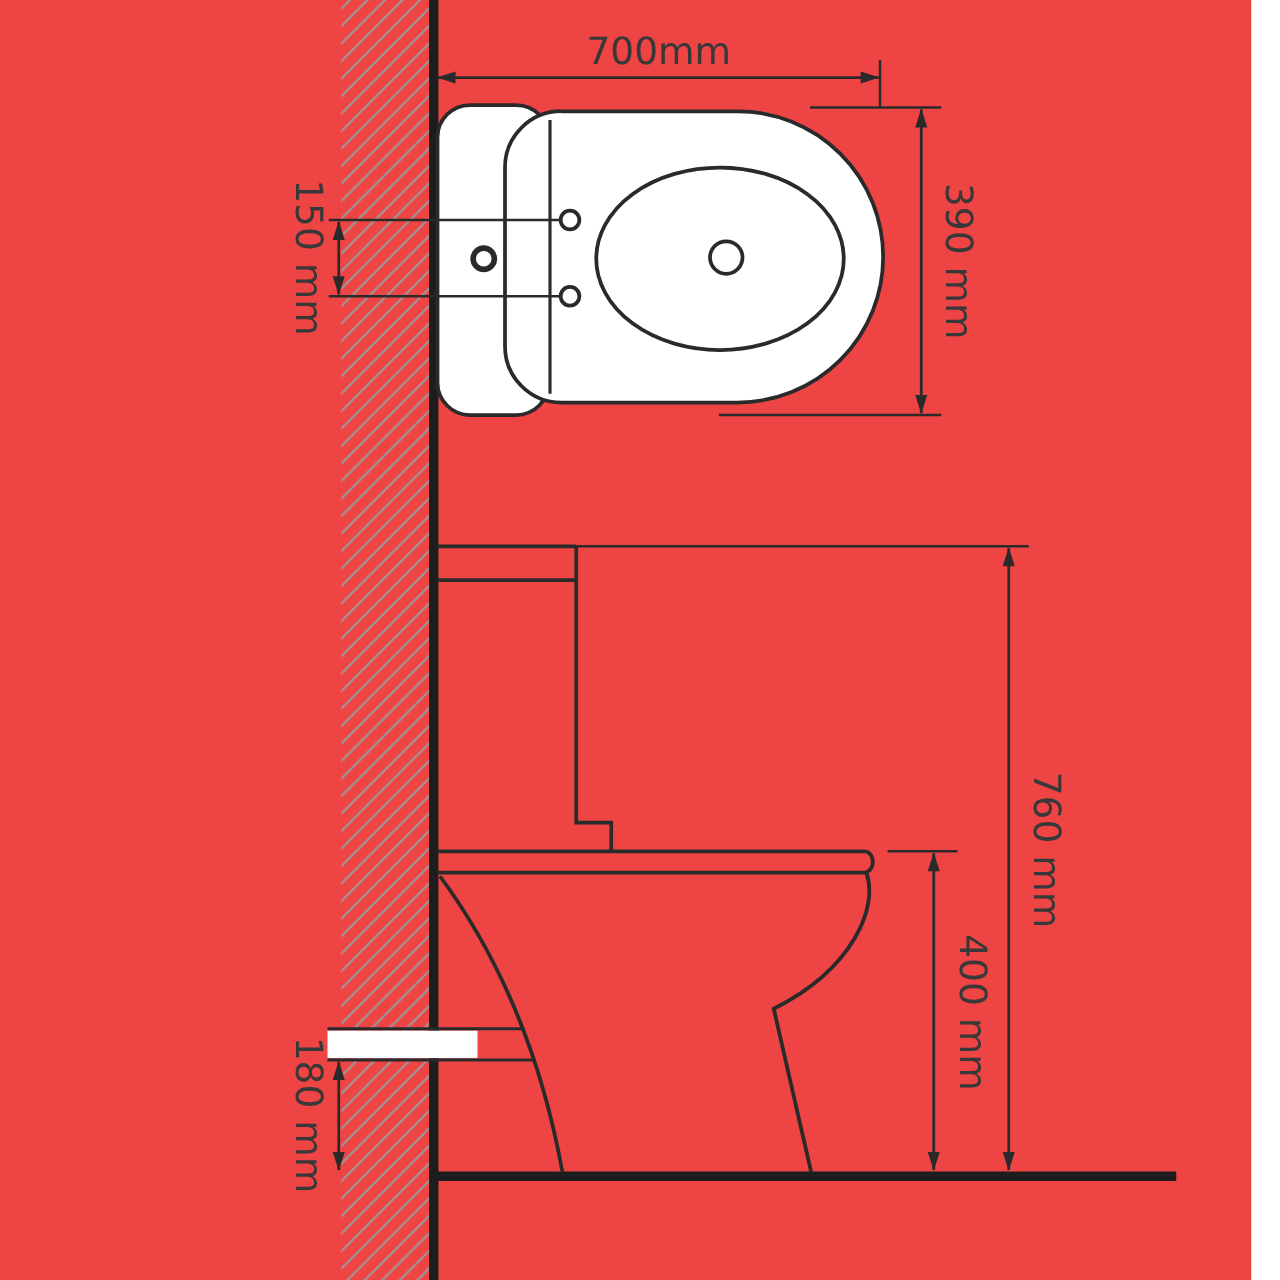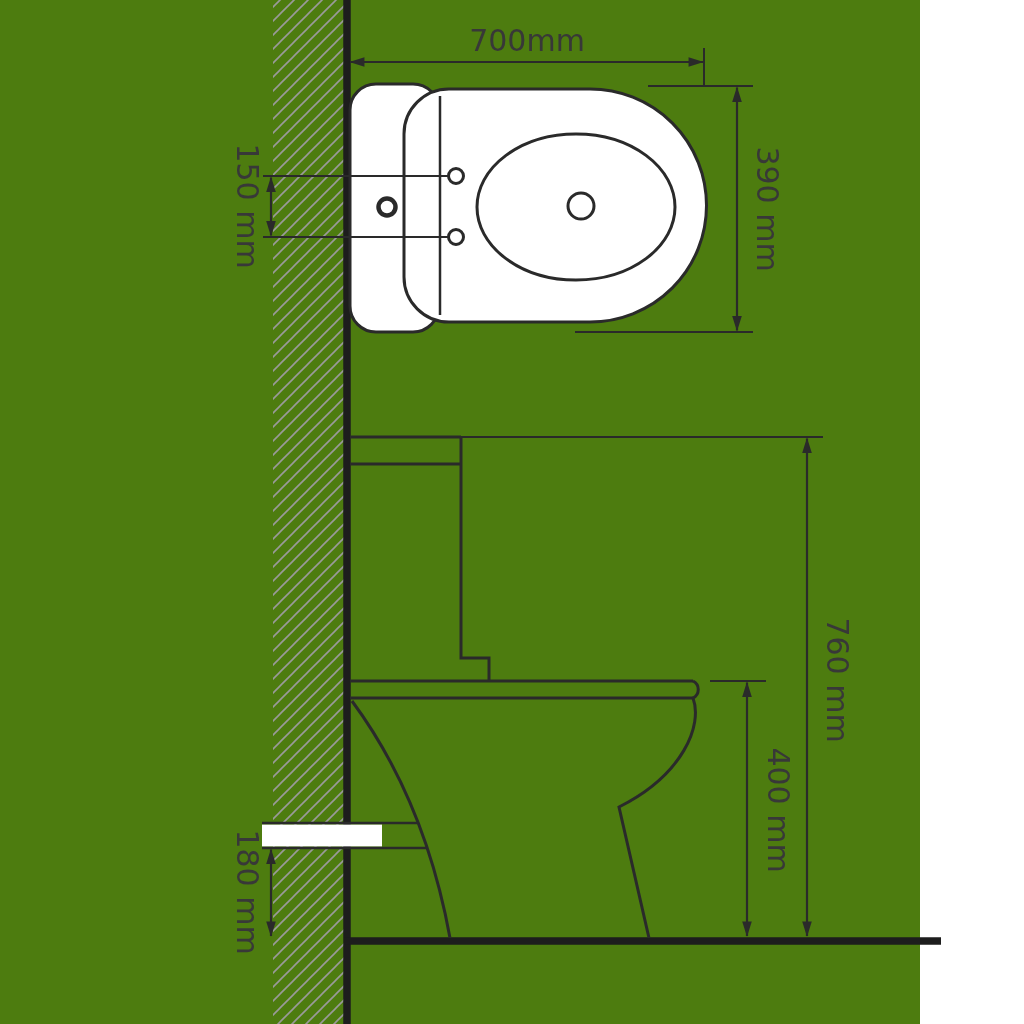--- a/index.html
+++ b/index.html
@@ -1,23 +1,23 @@
 <!DOCTYPE html>
 <html><head>
 <meta charset="utf-8">
 <style>
   html, body {
     margin: 0;
     padding: 0;
     background: #ffffff;
   }
   .stage {
-    width: 920px;
+    width: 1001px;
     height: 1024px;
-    background: #4d7c0f;
+    background: #ef4444;
     position: relative;
     font-family: "DejaVu Sans", "Liberation Sans", sans-serif;
   }
   svg text {
     font-family: "DejaVu Sans", "Liberation Sans", sans-serif;
     font-size: 30px;
     fill: #383838;
   }
   .outline { stroke: #2a2a2a; stroke-width: 3; fill: none; }
   .outline-filled { stroke: #2a2a2a; stroke-width: 3; fill: #ffffff; }

